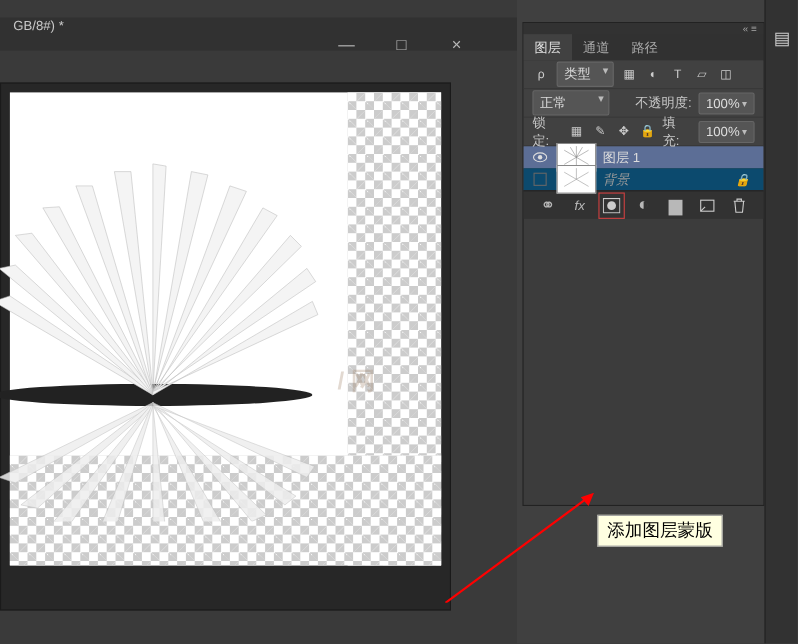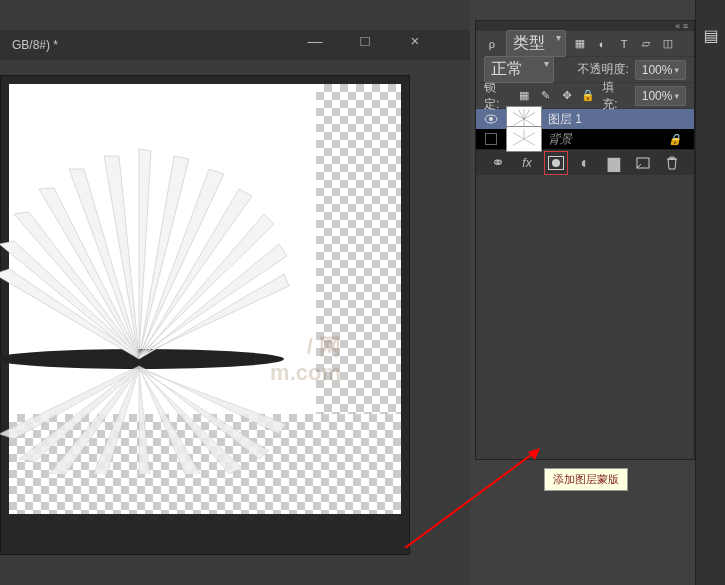--- a/index.html
+++ b/index.html
@@ -1,19 +1,19 @@
 <!DOCTYPE html>
 <html><head>
 <meta charset="utf-8">
 <style>
 *{margin:0;padding:0;box-sizing:border-box;font-family:"Microsoft YaHei",sans-serif}
 body{background:#404040;width:725px;height:585px;overflow:hidden;position:relative}
 
 .workspace{position:absolute;left:0;top:0;width:470px;height:585px;background:#3a3a3a}
-.doc-tab-bar{height:30px;background:#313131;display:flex;align-items:center;position:relative;top:30px}
+.doc-tab-bar{height:30px;background:#313131;display:flex;align-items:flex-start;position:relative;top:16px}
 .doc-tab{color:#c8c8c8;font-size:12px;padding:0 12px;display:flex;align-items:center;gap:8px}
 .win-controls{position:absolute;right:40px;top:32px;display:flex;gap:20px}
 .win-btn{color:#b8b8b8;font-size:15px;width:30px;text-align:center;cursor:pointer}
 
 .canvas-frame{position:absolute;left:0;top:75px;width:410px;height:480px;background:#272727;border:1px solid #1a1a1a}
 .canvas-inner{position:absolute;left:8px;top:8px;right:8px;bottom:40px;background:#fff}
 .checker{position:absolute;right:0;top:0;width:85px;bottom:0;background-image:
   linear-gradient(45deg,#ccc 25%,transparent 25%),linear-gradient(-45deg,#ccc 25%,transparent 25%),
   linear-gradient(45deg,transparent 75%,#ccc 75%),linear-gradient(-45deg,transparent 75%,#ccc 75%);
   background-size:16px 16px;background-position:0 0,0 8px,8px -8px,-8px 0;background-color:#fff}
@@ -29,43 +29,43 @@
 .vbar{position:absolute;right:0;top:0;width:30px;height:585px;background:#323232;border-left:1px solid #222}
 .vbar-icon{width:30px;height:30px;display:flex;align-items:center;justify-content:center;color:#ccc;margin-top:20px}
 
 .panel{position:absolute;right:30px;top:20px;width:220px;height:440px;background:#3c3c3c;border:1px solid #222}
 .panel-head{height:10px;background:#323232;display:flex;justify-content:flex-end;align-items:center;padding:0 6px;color:#aaa;font-size:9px}
 .tabs{height:24px;display:flex;background:#313131}
 .tab{padding:0 10px;font-size:12px;color:#aaa;display:flex;align-items:center;cursor:pointer}
 .tab.active{background:#414141;color:#e0e0e0}
 
 .row{height:26px;display:flex;align-items:center;gap:6px;padding:0 8px;background:#414141;border-bottom:1px solid #383838;font-size:12px;color:#c8c8c8}
-.sel{background:#555;color:#ddd;padding:2px 20px 2px 6px;border:1px solid #666;position:relative;font-size:16px;border-radius:2px}
+.sel{background:#555;color:#ddd;padding:2px 20px 2px 6px;border:1px solid #666;position:relative;font-size:12px;border-radius:2px}
 .sel::after{content:"▾";position:absolute;right:4px;top:1px;font-size:10px;color:#bbb}
 .num-field{background:#555;color:#ddd;padding:2px 6px;border:1px solid #666;font-size:12px;border-radius:2px;display:flex;align-items:center;gap:2px}
 .num-field::after{content:"▾";font-size:9px;color:#bbb}
 
 .lock-row{padding-left:8px}
 .mini-icon{width:16px;height:16px;display:inline-flex;align-items:center;justify-content:center;color:#ccc;font-size:11px}
 
 .layers{flex:1;background:#3c3c3c}
 .layer{height:20px;display:flex;align-items:center;gap:6px;padding:0 6px;font-size:12px;color:#ddd}
 .layer.sel-l{background:#5c6e96}
-.layer.inactive{background:#000000;color:#999;font-style:italic}
+.layer.inactive{background:#0c4a6e;color:#999;font-style:italic}
 .vis{width:18px;height:18px;display:flex;align-items:center;justify-content:center;color:#ccc}
 .vis svg{width:14px;height:10px}
 .thumb{width:36px;height:26px;background:#fff;border:1px solid #888;display:flex;align-items:center;justify-content:center;overflow:hidden}
 .thumb svg{width:100%;height:100%}
 .lockmark{margin-left:auto;margin-right:6px;color:#aaa;font-size:11px}
 
 .panel-foot{height:26px;background:#323232;border-top:1px solid #222;display:flex;align-items:center;justify-content:center;gap:11px;padding:0 10px}
 .foot-icon{width:18px;height:18px;display:flex;align-items:center;justify-content:center;color:#b8b8b8;cursor:pointer}
 .foot-icon.hl{outline:1px solid #d04040;outline-offset:2px}
 
-.tooltip{position:absolute;right:97px;top:468px;background:#ffffe1;color:#7f1d1d;font-size:11px;padding:3px 8px;border:1px solid #999}
+.tooltip{position:absolute;right:68px;top:468px;background:#ffffe1;color:#000000;font-size:16px;padding:3px 8px;border:1px solid #999}
 .arrow{position:absolute;left:110px;top:448px;width:430px;height:100px;pointer-events:none}
 .arrow line{stroke:#f00;stroke-width:2}
 .arrow polygon{fill:#f00}
 </style>
 </head>
 <body>
 
 <div class="workspace">
   <div class="doc-tab-bar">
     <div class="doc-tab">
@@ -110,30 +110,34 @@
               <path d="M0 62 L50 180 L65 176 L0 65 Z"></path>
               <path d="M0 62 L90 170 L103 164 L0 65 Z"></path>
               <path d="M0 62 L120 155 L130 147 L0 65 Z"></path>
               <path d="M0 62 L140 130 L147 120 L0 65 Z"></path>
             </g>
           </g>
         </svg>
       </div>
       <div class="watermark">
         <div>/ 网</div>
-        <div>m.com</div>
       </div>
     </div>
   </div>
 </div>
 
 <div class="right-area">
   <div class="panel">
     <div class="panel-head">
       <span>«  ≡</span>
+    </div>
+    <div class="tabs">
+      <div class="tab active">图层</div>
+      <div class="tab">通道</div>
+      <div class="tab">路径</div>
     </div>
 
     <div class="row">
       <span class="mini-icon">ρ</span>
       <span class="sel">类型</span>
       <span class="mini-icon">▦</span>
       <span class="mini-icon">◐</span>
       <span class="mini-icon">T</span>
       <span class="mini-icon">▱</span>
       <span class="mini-icon">◫</span>

